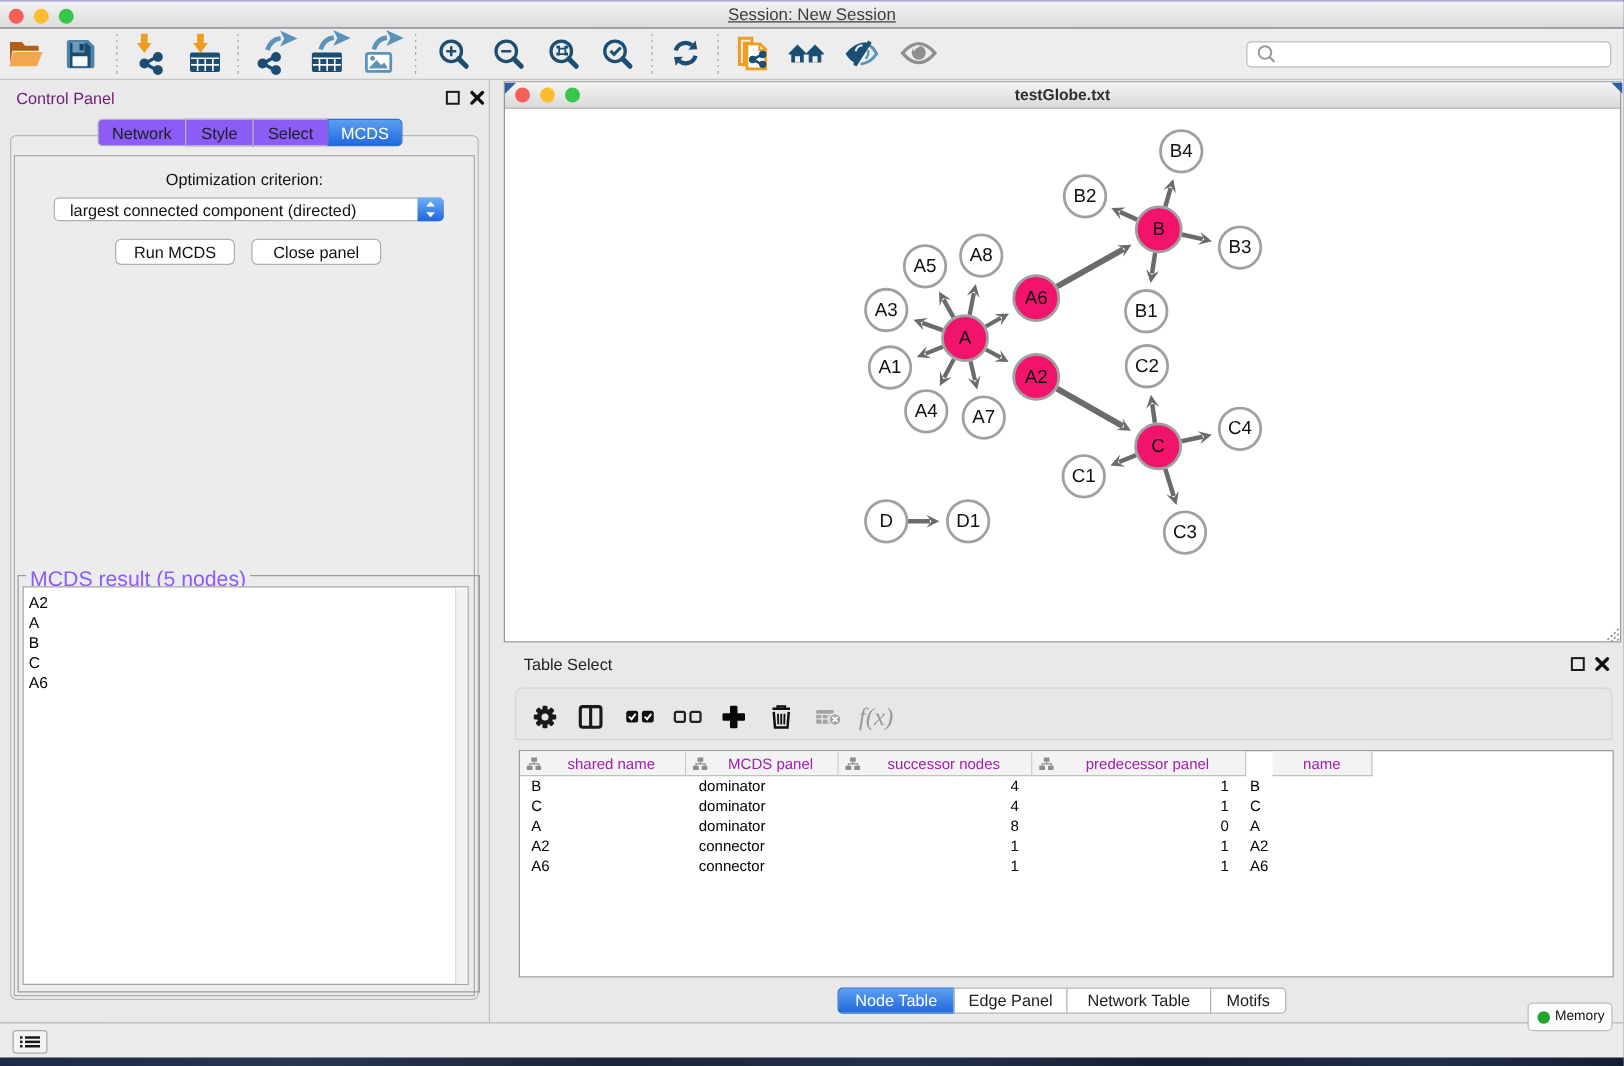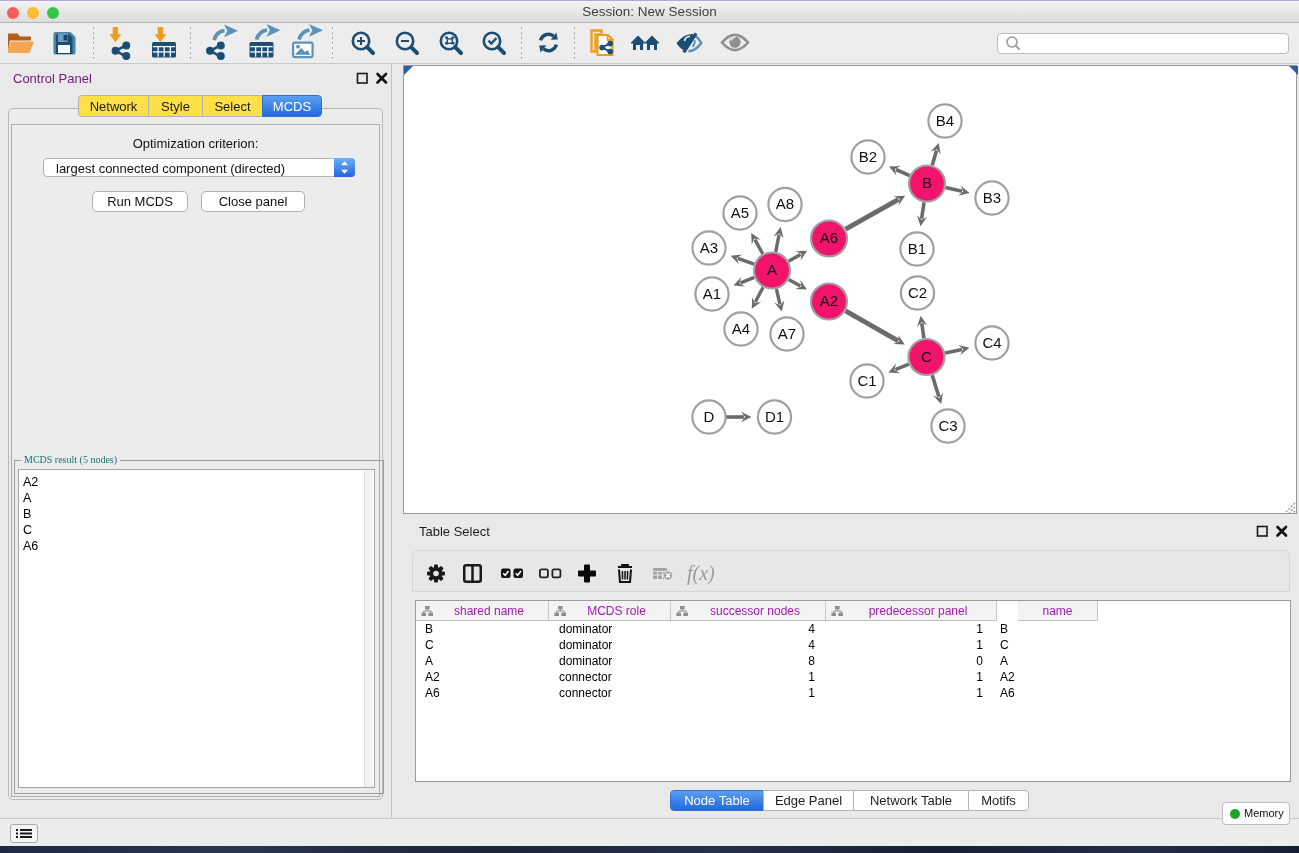--- a/index.html
+++ b/index.html
@@ -4,48 +4,48 @@
 <style>
   html,body{margin:0;padding:0;}
   body{width:1299px;height:853px;overflow:hidden;position:relative;
        font-family:"Liberation Sans",sans-serif;
        background:linear-gradient(90deg,#1d2a45,#2a3550 18%,#1a2538 38%,#25304b 55%,#161f33 72%,#222d48 88%,#141e33);}
   .abs{position:absolute;}
   
   #topline{left:0;top:0;width:1299px;height:1px;background:#b5a5da;}
   #titlebar{left:0;top:1px;width:1299px;height:21px;
      background:linear-gradient(#f3f3f3,#dcdcdc);border-bottom:1px solid #b4b4b4;}
-  #titlebar .title{width:100%;text-align:center;font-size:13.5px;color:#3c3c3c;line-height:21px;}
+  #titlebar .title{width:100%;text-align:center;font-size:13.5px;color:#3c3c3c;line-height:21px;text-decoration:underline;}
   .tl{width:12px;height:12px;border-radius:50%;top:5px;}
   #toolbar{left:0;top:23px;width:1299px;height:40px;background:#ededed;border-bottom:1px solid #c8c8c8;}
   .vsep{top:4px;width:1px;height:32px;
      background-image:repeating-linear-gradient(#a9a9a9 0 2px,transparent 2px 5px);}
   #search{left:997px;top:10px;width:290px;height:19px;background:#fff;border:1px solid #bdbdbd;border-radius:4px;}
   
   #mainbg{left:0;top:64px;width:1299px;height:754px;background:#e9e9e9;}
   #leftsep{left:391px;top:64px;width:1px;height:754px;background:#c3c3c3;}
   
   #cp-title{left:13px;top:71px;font-size:13px;color:#701a75;}
-  .tab{position:absolute;top:95px;height:22px;background:#fde047;border:1px solid #b3b3b3;
+  .tab{position:absolute;top:95px;height:22px;background:#8b5cf6;border:1px solid #b3b3b3;
        box-sizing:border-box;text-align:center;font-size:13px;color:#1c1c1c;line-height:21px;}
   .tabsel{background:linear-gradient(#5a9ff0,#2269dd);color:#fff;border-color:#2e6fd4;}
   #cp-box{left:8px;top:108px;width:375px;height:692px;background:#ececec;
       border:1px solid #b9b9b9;border-radius:5px;box-sizing:border-box;}
   #cp-inner{left:11px;top:124px;width:369px;height:673px;background:#ececec;
       border:1px solid #ababab;box-sizing:border-box;}
   #opt-label{left:0;top:136px;width:391px;text-align:center;font-size:13px;color:#111;}
   #dropdown{left:43px;top:158px;width:312px;height:19px;background:#fff;border:1px solid #b2b2b2;
       border-radius:4px;box-sizing:border-box;}
   #dropdown span{position:absolute;left:12px;top:1px;font-size:13px;color:#111;line-height:17px;}
   #dd-btn{right:-1px;top:-1px;width:21px;height:19px;border-radius:0 4px 4px 0;
       background:linear-gradient(#6cb0f8,#2166dd);position:absolute;}
   .btn{position:absolute;top:191px;height:21px;background:#fff;border:1px solid #b0b0b0;
       border-radius:5px;box-sizing:border-box;text-align:center;font-size:13px;color:#111;line-height:19px;}
   #fieldset{left:14px;top:460px;width:368px;height:332px;border:1px solid #9b9b9b;}
-  #fs-legend{left:21px;top:454px;background:#ececec;padding:0 3px;font-size:10px;color:#0f766e;font-family:Liberation Serif, serif;}
+  #fs-legend{left:21px;top:454px;background:#ececec;padding:0 3px;font-size:17px;color:#8b5cf6;}
   #fs-list{left:18px;top:469px;width:357px;height:319px;background:#fff;border:1px solid #a5a5a5;box-sizing:border-box;}
   #fs-list .it{position:absolute;left:4px;font-size:12.5px;color:#000;}
   #fs-scroll{position:absolute;right:1px;top:1px;width:8px;height:316px;background:#f2f2f2;border-left:1px solid #dcdcdc;}
   
   #win{left:403px;top:65px;width:894px;height:449px;background:#fff;border:1px solid #989898;box-sizing:border-box;}
   #win-tb{left:0;top:0;width:100%;height:21px;background:linear-gradient(#f5f5f5,#d9d9d9);
       border-bottom:1px solid #acacac;box-sizing:border-box;}
   #win-tb .title{width:100%;text-align:center;font-size:12.5px;font-weight:bold;color:#2e2e2e;line-height:20px;}
   
   #tp-title{left:419px;top:524px;font-size:13px;color:#1e1e1e;}
@@ -259,20 +259,26 @@
   <div class="it" style="top:53px;">C</div>
   <div class="it" style="top:69px;">A6</div>
   <div id="fs-scroll"></div>
 </div>
 
 <div class="abs" id="win">
   <svg class="abs" style="left:0;top:0;z-index:5;" width="894" height="10" viewBox="0 0 894 10">
       <polygon points="0,0 9,0 0,9" fill="#2f5da8"></polygon>
       <polygon points="885,0 894,0 894,9" fill="#2f5da8"></polygon>
     </svg>
+  <div class="abs" id="win-tb">
+    <div class="abs tl" style="left:8px;top:4px;background:#f65f57;"></div>
+    <div class="abs tl" style="left:28px;top:4px;background:#fbbd2e;"></div>
+    <div class="abs tl" style="left:48px;top:4px;background:#36c649;"></div>
+    <div class="title">testGlobe.txt</div>
+  </div>
   <svg class="abs" style="left:0;top:21px;" width="892" height="427" viewBox="0 0 892 427">
   <g stroke="none" fill="#6b6b6b">
 <g stroke="#6b6b6b" fill="none">
 <line x1="358.8" y1="166.9" x2="350.9" y2="152.7" stroke-width="3.4"></line>
 <line x1="371.7" y1="164.9" x2="375.1" y2="147.5" stroke-width="3.4"></line>
 <line x1="350.1" y1="177.1" x2="333.8" y2="171.3" stroke-width="3.4"></line>
 <line x1="350.3" y1="190.4" x2="336.5" y2="195.9" stroke-width="3.4"></line>
 <line x1="359.1" y1="200.3" x2="351.3" y2="215.0" stroke-width="3.4"></line>
 <line x1="372.4" y1="202.0" x2="376.0" y2="217.3" stroke-width="3.4"></line>
 <line x1="384.6" y1="174.2" x2="396.6" y2="167.4" stroke-width="3.4"></line>
@@ -447,21 +453,21 @@
       </svg><span style="padding-left:14px;">shared name</span></div>
 <div class="hcell" style="left:133px;width:122px;"><svg width="12" height="12" viewBox="0 0 12 12" style="position:absolute;left:5px;top:4px;">
         <g fill="#8d8d8d">
           <rect x="4" y="1" width="4.6" height="3.4"></rect>
           <rect x="0.4" y="7.6" width="4.6" height="3.4"></rect>
           <rect x="7.4" y="7.6" width="4.6" height="3.4"></rect>
         </g>
         <g stroke="#8d8d8d" stroke-width="1" fill="none">
           <path d="M6.3 4.5 v1.5 M2.7 7.6 V6 h7.4 v1.6"></path>
         </g>
-      </svg><span style="padding-left:14px;">MCDS role</span></div>
+      </svg><span style="padding-left:14px;">MCDS panel</span></div>
 <div class="hcell" style="left:255px;width:155px;"><svg width="12" height="12" viewBox="0 0 12 12" style="position:absolute;left:5px;top:4px;">
         <g fill="#8d8d8d">
           <rect x="4" y="1" width="4.6" height="3.4"></rect>
           <rect x="0.4" y="7.6" width="4.6" height="3.4"></rect>
           <rect x="7.4" y="7.6" width="4.6" height="3.4"></rect>
         </g>
         <g stroke="#8d8d8d" stroke-width="1" fill="none">
           <path d="M6.3 4.5 v1.5 M2.7 7.6 V6 h7.4 v1.6"></path>
         </g>
       </svg><span style="padding-left:14px;">successor nodes</span></div>

